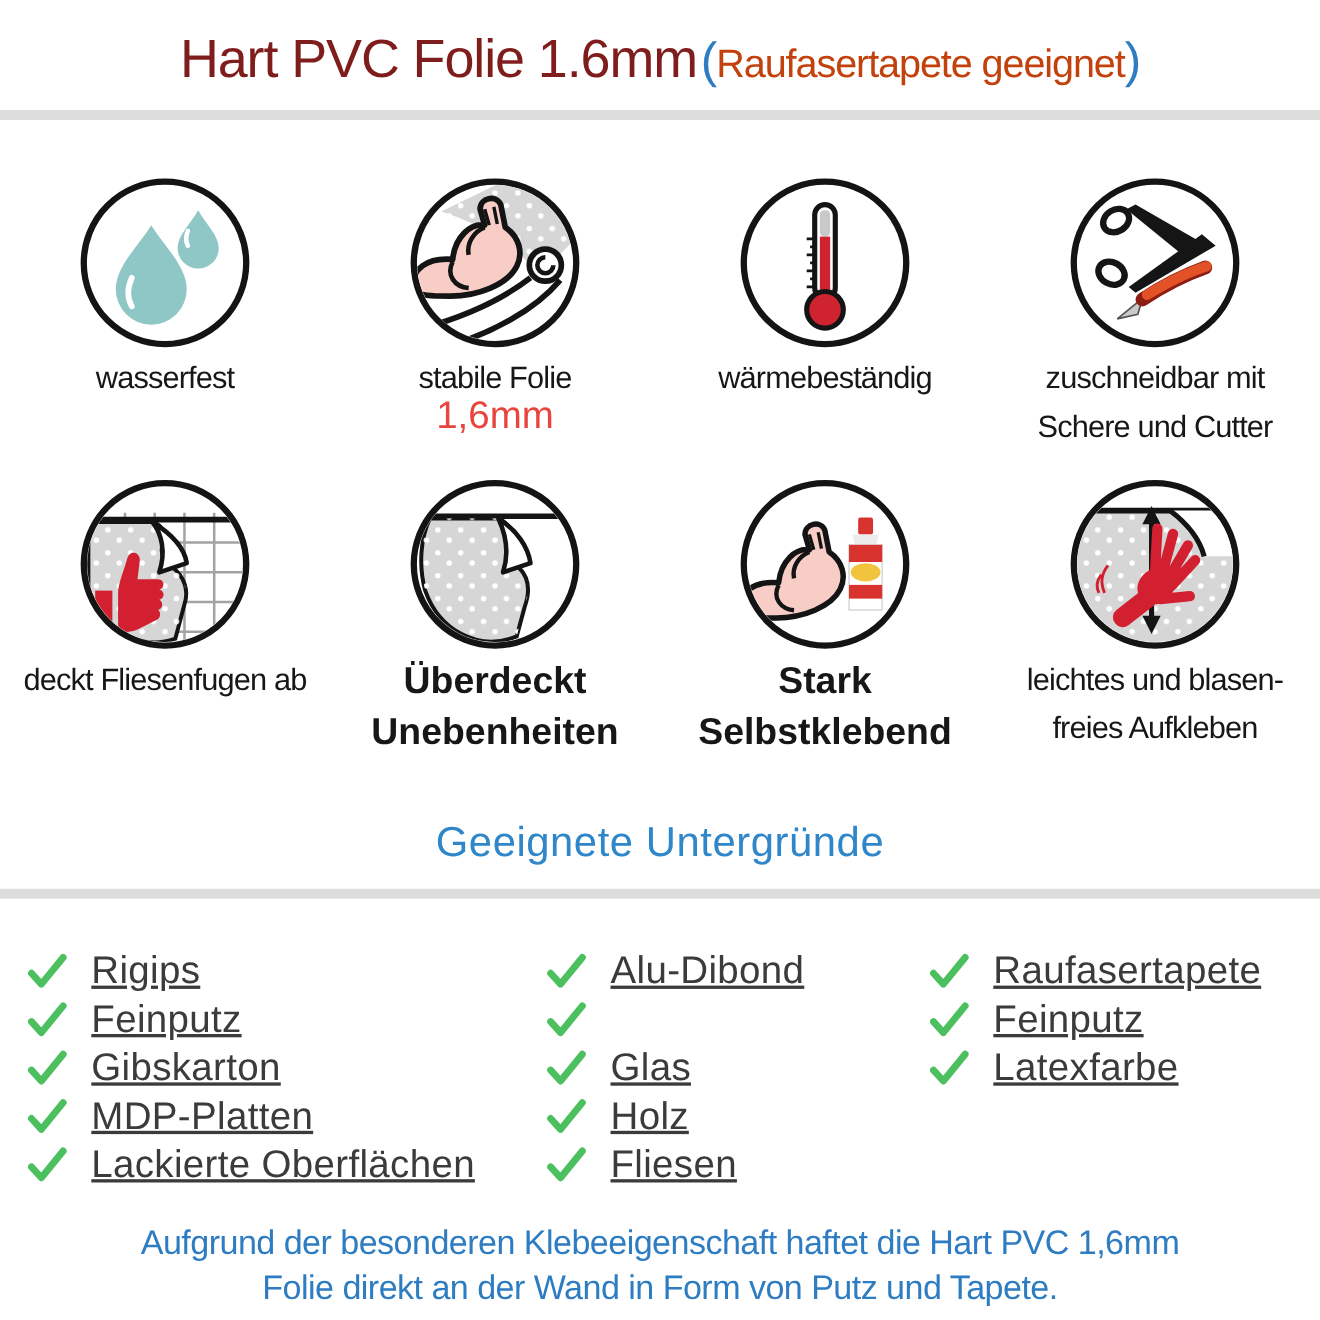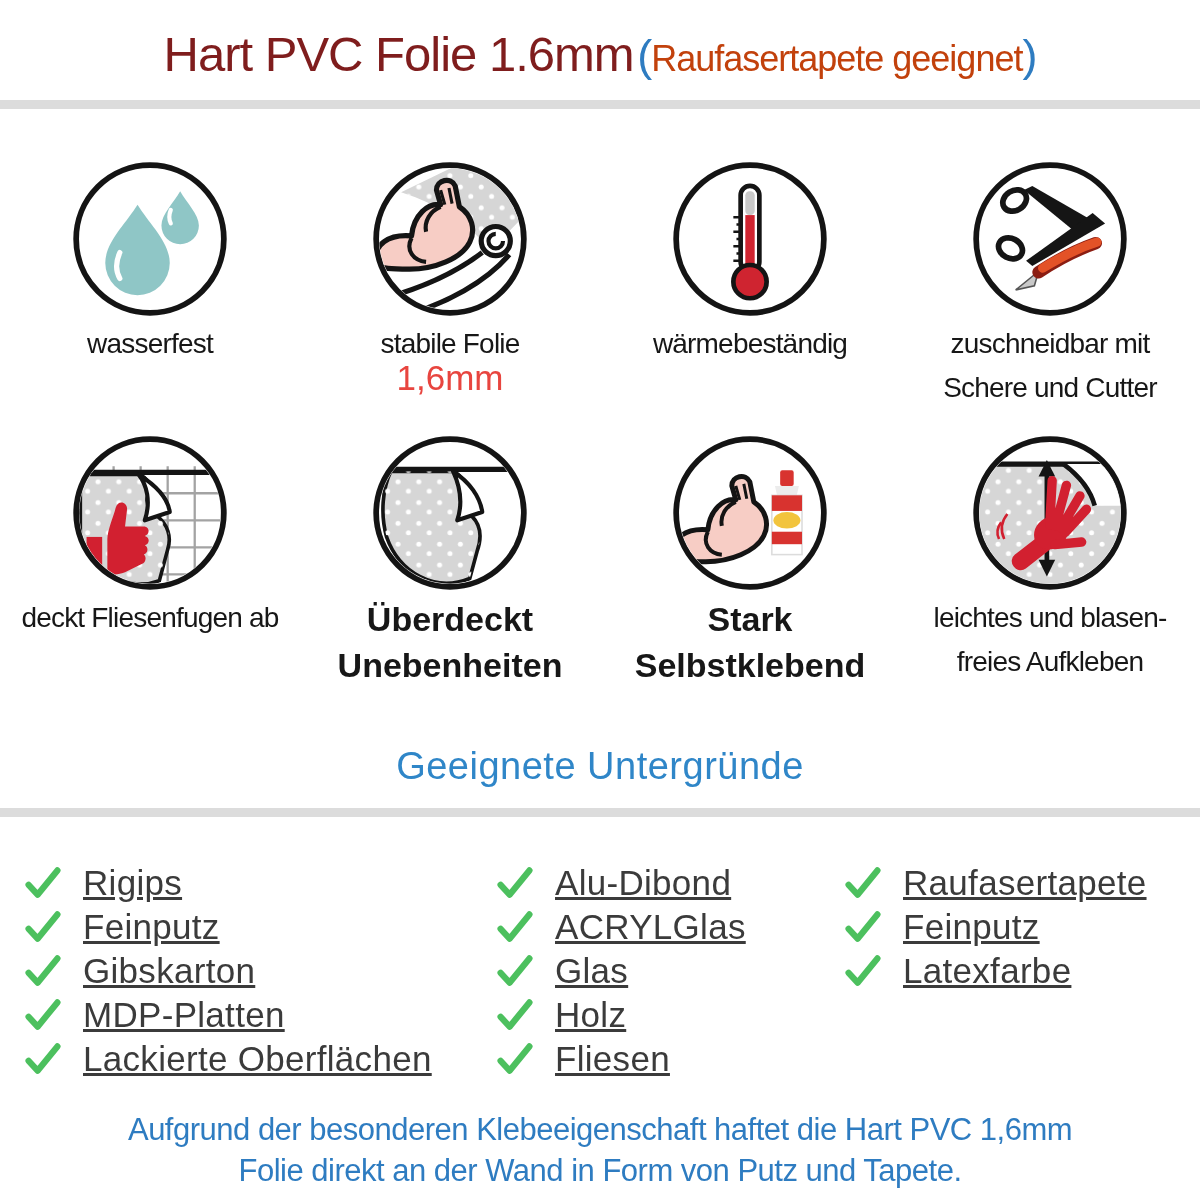--- a/index.html
+++ b/index.html
@@ -270,21 +270,20 @@
     <div class="sub-item">
       <svg class="check-icon" viewBox="0 0 40 40">
           <path d="M4,22 L14,33 L36,6" stroke="#4cc05e" stroke-width="7" fill="none" stroke-linecap="round" stroke-linejoin="round"></path>
         </svg>
       <span class="sub-label">Alu-Dibond</span>
     </div>
     <div class="sub-item">
       <svg class="check-icon" viewBox="0 0 40 40">
           <path d="M4,22 L14,33 L36,6" stroke="#4cc05e" stroke-width="7" fill="none" stroke-linecap="round" stroke-linejoin="round"></path>
         </svg>
-      <span class="sub-label">ACRYLGlas</span>
     </div>
     <div class="sub-item">
       <svg class="check-icon" viewBox="0 0 40 40">
           <path d="M4,22 L14,33 L36,6" stroke="#4cc05e" stroke-width="7" fill="none" stroke-linecap="round" stroke-linejoin="round"></path>
         </svg>
       <span class="sub-label">Glas</span>
     </div>
     <div class="sub-item">
       <svg class="check-icon" viewBox="0 0 40 40">
           <path d="M4,22 L14,33 L36,6" stroke="#4cc05e" stroke-width="7" fill="none" stroke-linecap="round" stroke-linejoin="round"></path>

